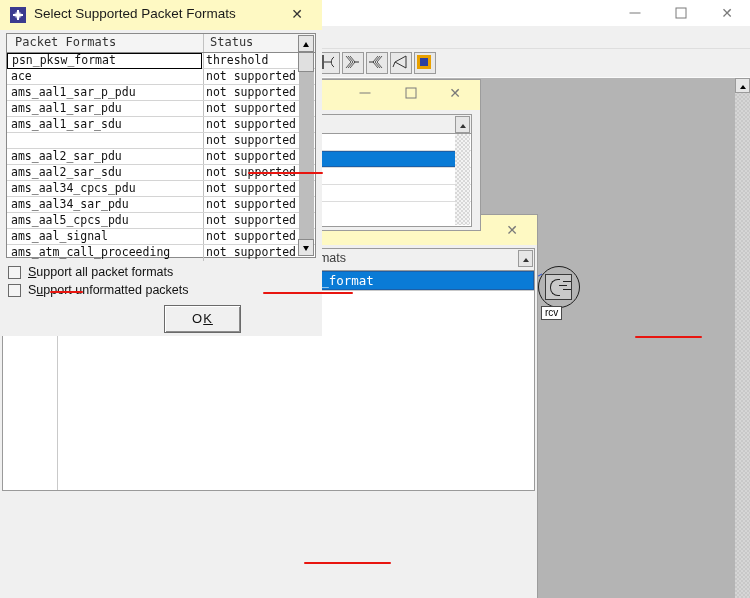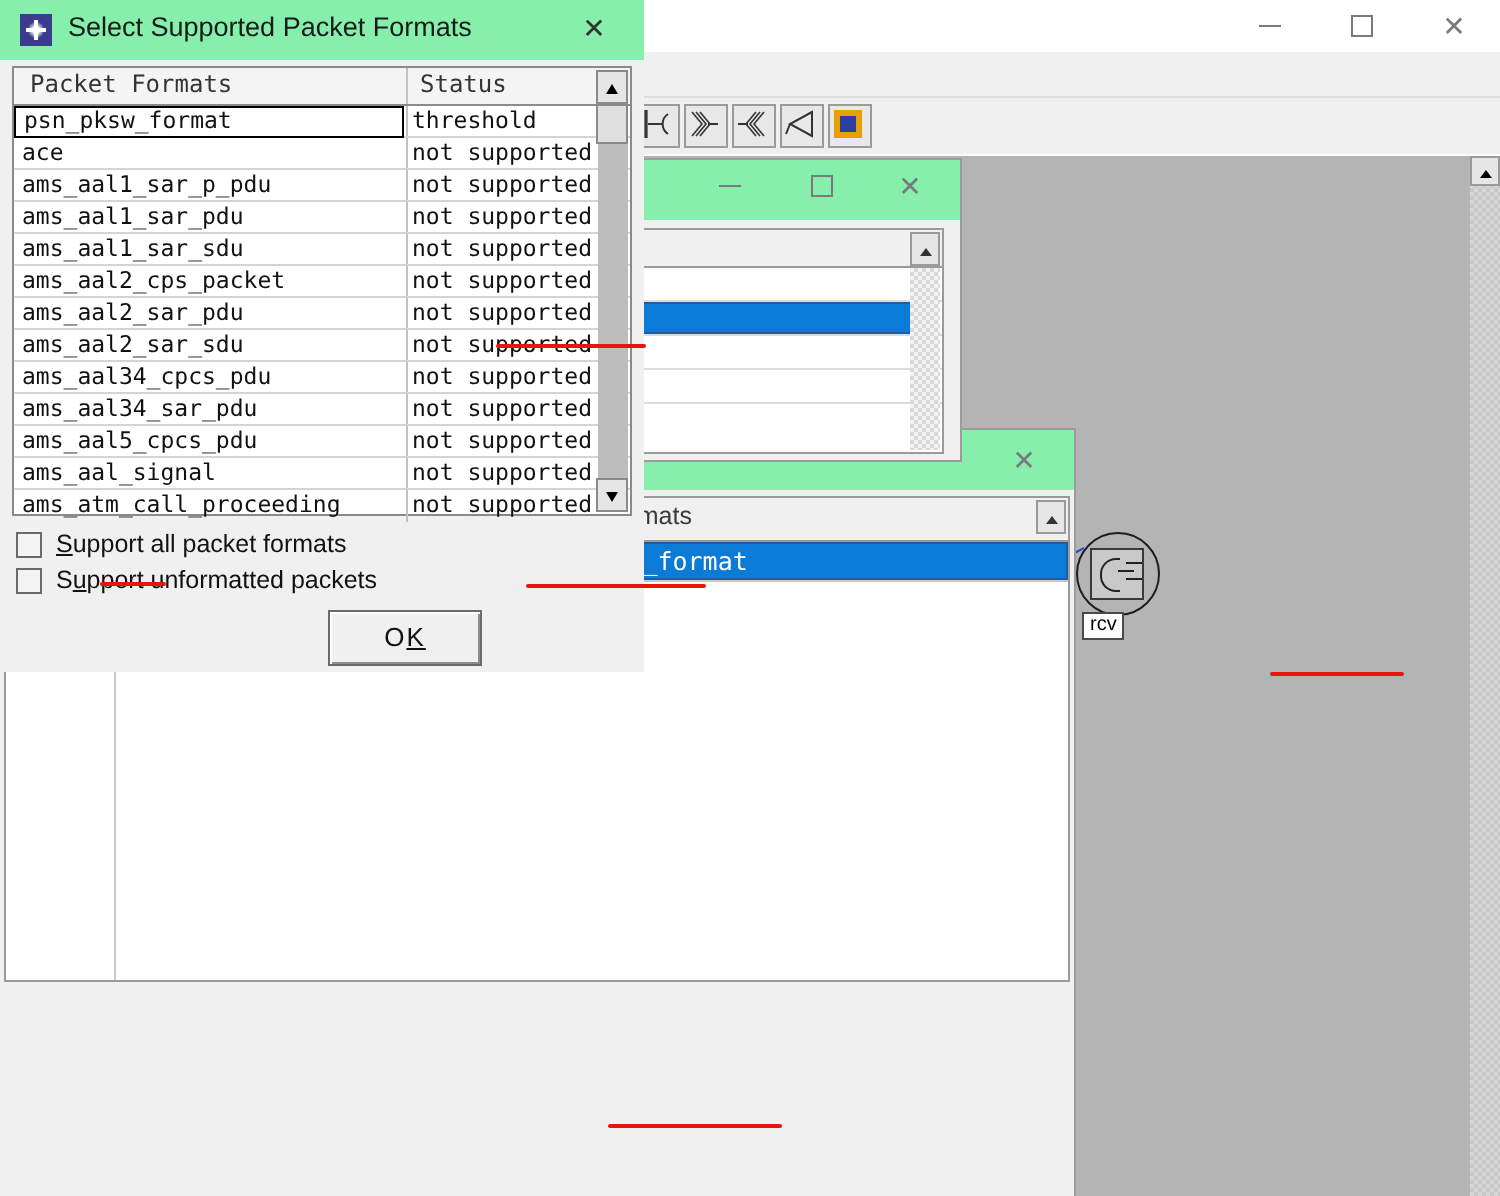--- a/index.html
+++ b/index.html
@@ -50,21 +50,21 @@
   
   #node-rcv{position:absolute;left:538px;top:188px;width:40px;height:40px;border:1.5px solid #1d1d1d;border-radius:50%;background:#b4b4b4;}
   #node-rcv-glyph{position:absolute;left:545px;top:196px;width:25px;height:24px;background:#c9c9c9;border:1px solid #3a3a3a;}
   #node-rcv-glyph:before{content:"";position:absolute;left:4px;top:4px;width:9px;height:15px;border:1px solid #222;border-right:none;border-radius:8px 0 0 8px;}
   #node-rcv-glyph:after{content:"";position:absolute;left:13px;top:10px;width:8px;height:1.4px;background:#222;box-shadow:4px -4px 0 0 #222,4px 4px 0 0 #222;}
   #node-rcv-label{position:absolute;left:541px;top:228px;padding:0 3px;background:#ffffff;border:1px solid #4a4a4a;font-size:10px;line-height:12px;color:#000;}
   #node-link{position:absolute;left:474px;top:192px;width:70px;height:40px;}
 
   
   .win{position:absolute;background:#f0f0f0;box-shadow:0 0 0 1px #9c9c9c;}
-  .win-title{position:relative;height:44px;background:#86efac;}
+  .win-title{position:relative;height:44px;background:#fef9c3;}
   .win-title .wicon{position:absolute;left:10px;top:7px;width:16px;height:16px;background:#3b3b8f;}
   .win-title .wicon:after{content:"";position:absolute;left:3px;top:3px;width:10px;height:10px;
      background:
        radial-gradient(circle at 50% 50%, #ffffff 0%, #ffffff 22%, rgba(255,255,255,0) 60%),
        linear-gradient(90deg,rgba(255,255,255,0) 38%,#fff 38%,#fff 62%,rgba(255,255,255,0) 62%),
        linear-gradient(0deg,rgba(255,255,255,0) 38%,#fff 38%,#fff 62%,rgba(255,255,255,0) 62%);
   }
   .win-title .wtext{position:absolute;left:34px;top:6px;font-size:13.5px;color:#6d6d6d;}
   .win-title .wtext.dark{color:#1a1a1a;}
 
@@ -490,21 +490,20 @@
         <div class="sg-name mono">ams_aal1_sar_pdu</div>
         <div class="sg-status mono">not supported</div>
       </div>
       <div class="sg-row" style="top:83px">
         <div class="sg-vline"></div>
         <div class="sg-name mono">ams_aal1_sar_sdu</div>
         <div class="sg-status mono">not supported</div>
       </div>
       <div class="sg-row" style="top:99px">
         <div class="sg-vline"></div>
-        <div class="sg-name mono">ams_aal2_cps_packet</div>
         <div class="sg-status mono">not supported</div>
       </div>
       <div class="sg-row" style="top:115px">
         <div class="sg-vline"></div>
         <div class="sg-name mono">ams_aal2_sar_pdu</div>
         <div class="sg-status mono">not supported</div>
       </div>
       <div class="sg-row" style="top:131px">
         <div class="sg-vline"></div>
         <div class="sg-name mono">ams_aal2_sar_sdu</div>

